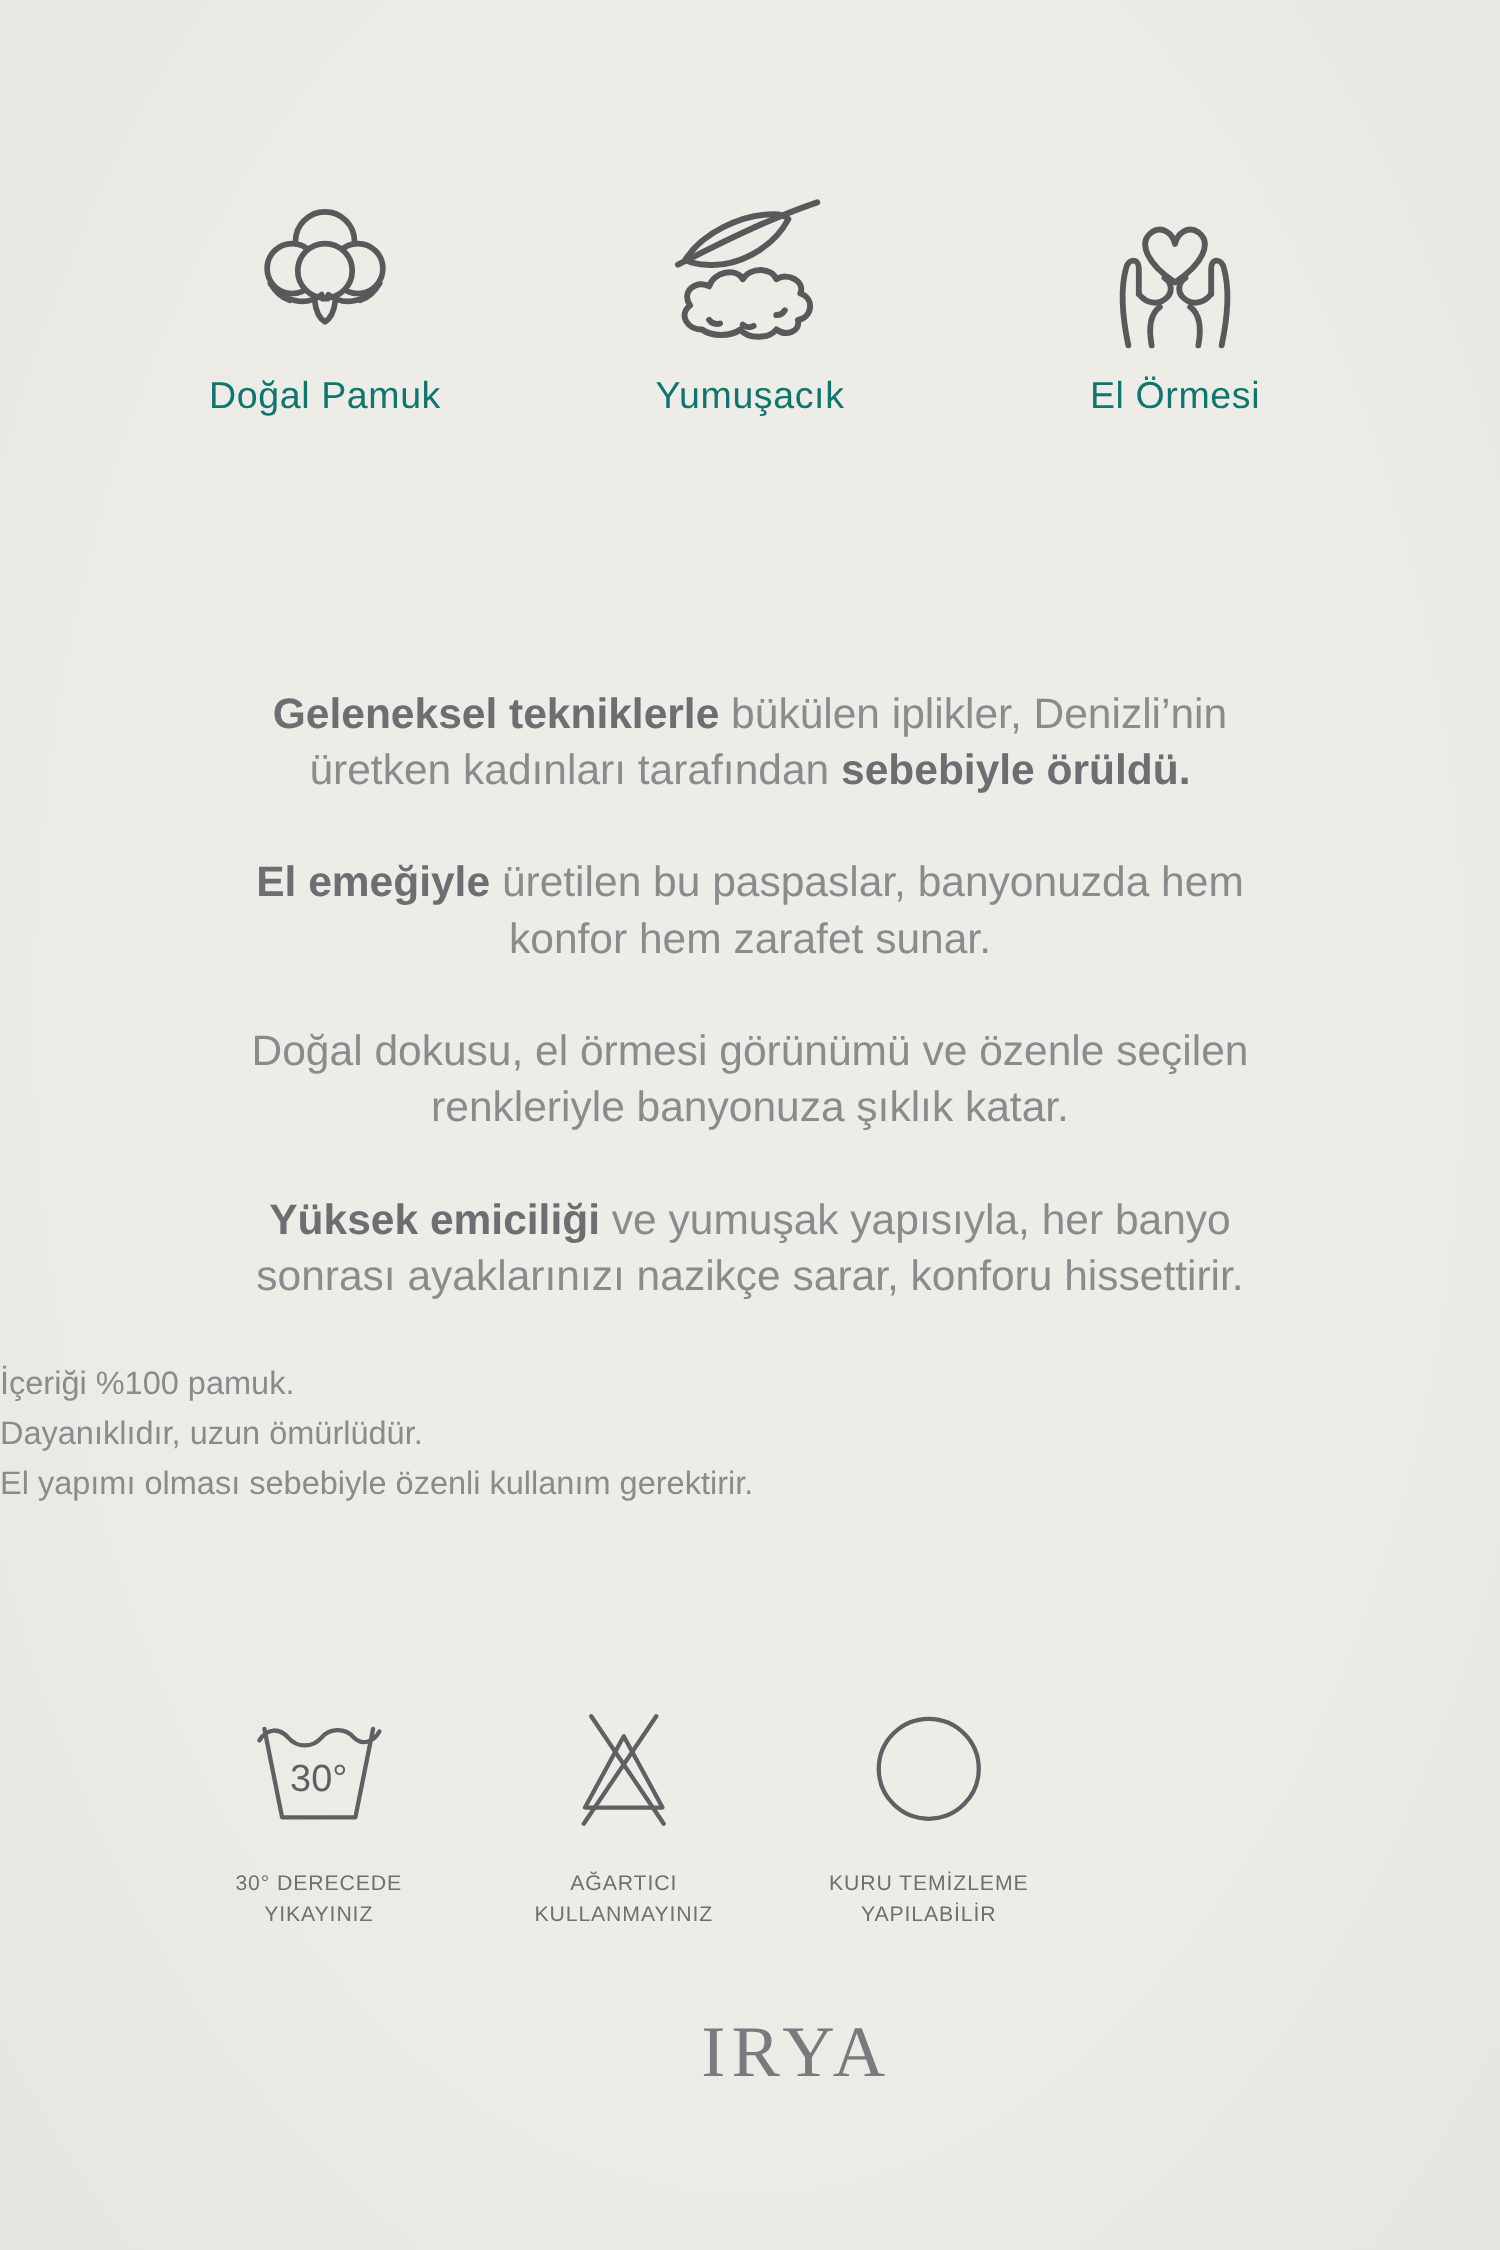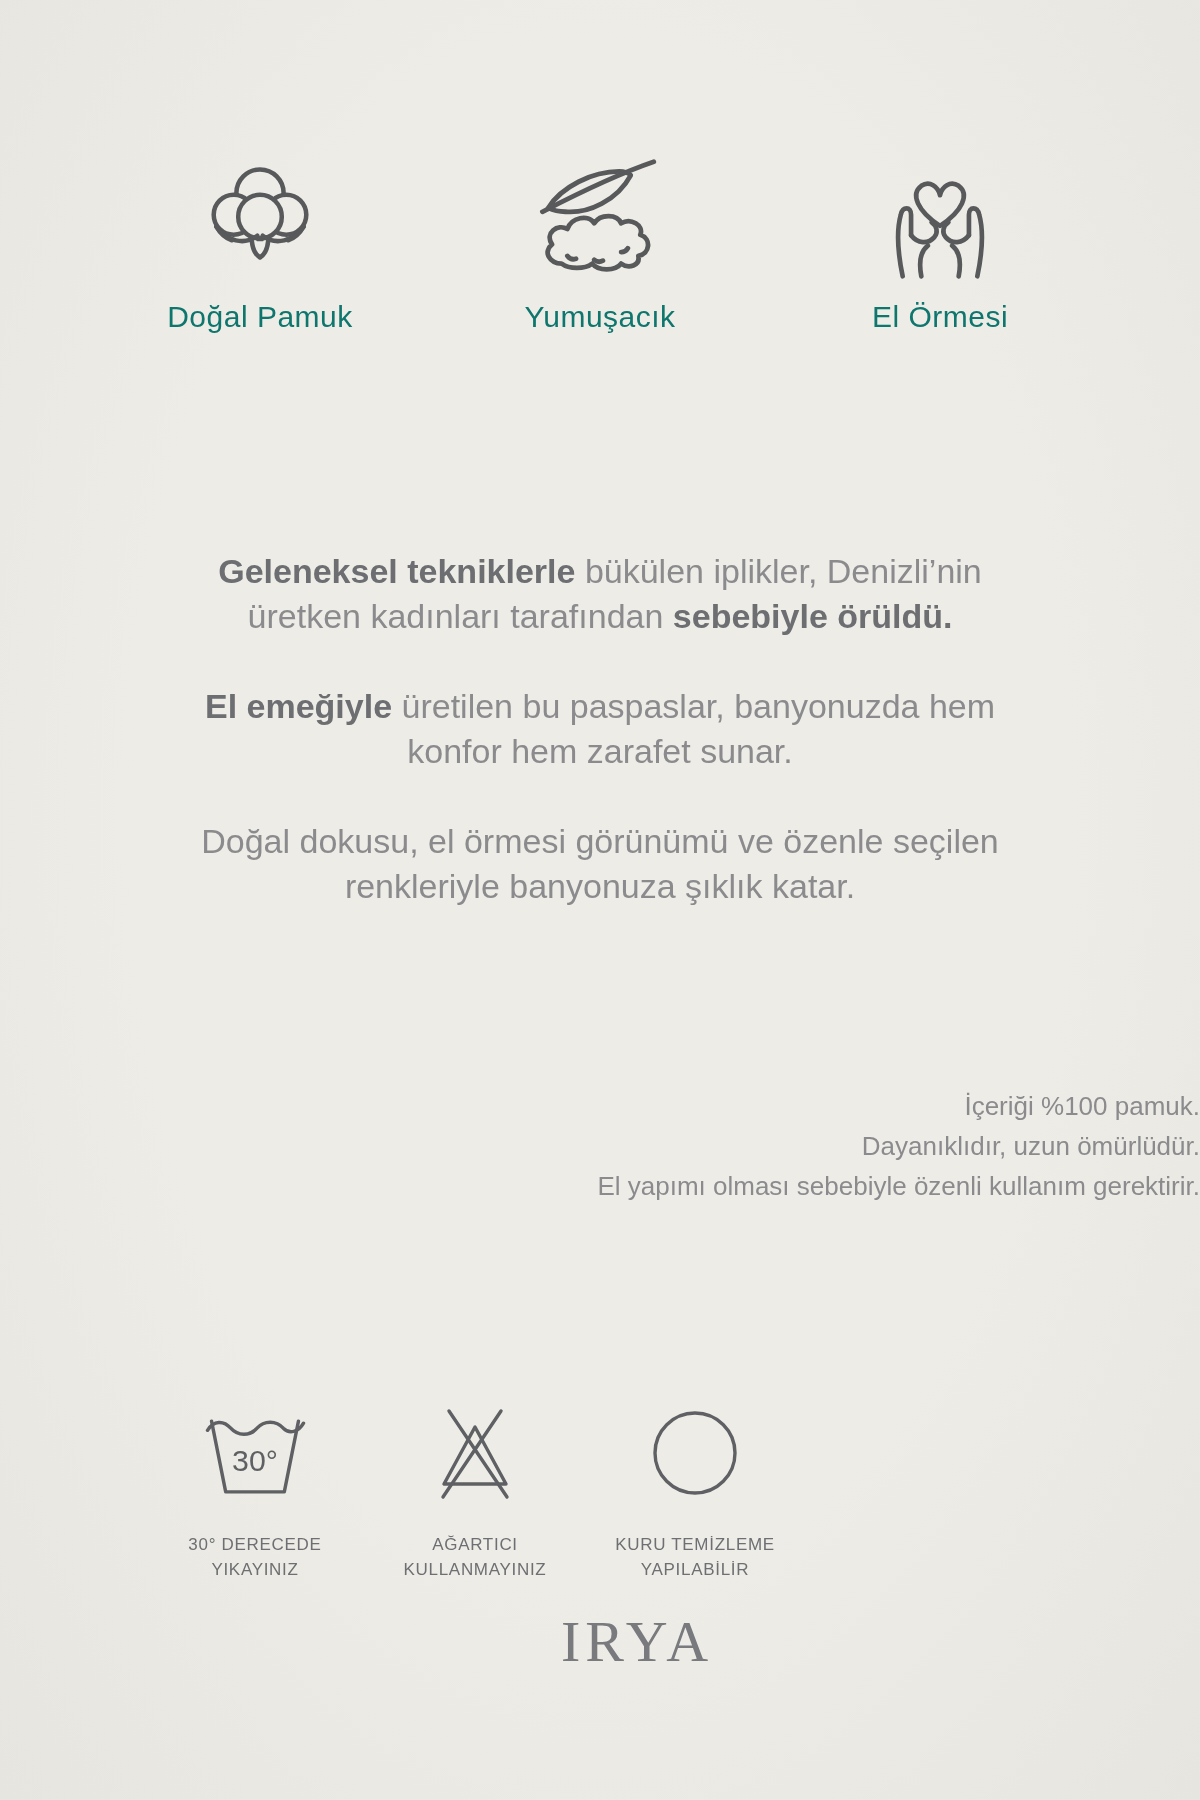--- a/index.html
+++ b/index.html
@@ -17,25 +17,25 @@
     position:absolute;top:504px;left:80px;width:1040px;
     text-align:center;font-size:34px;line-height:45px;color:#8b8b8e;
     white-space:pre-line;
   }
   .description .b{font-weight:bold;color:#6d6e71;}
   .p1{margin:0 0 0 0;}
   .p2{margin-top:84px;}
   .pz{margin:0;}
 
   .details{
-    position:absolute;top:1086px;left:0;width:1200px;text-align:right;
+    position:absolute;top:1086px;left:0;width:1200px;text-align:left;
     font-size:26px;line-height:40px;color:#8b8b8e;
   }
 
-  .care{position:absolute;top:1400px;left:140px;width:930px;display:flex;}
+  .care{position:absolute;top:1362px;left:140px;width:930px;display:flex;gap:24px;}
   .care-item{display:flex;flex-direction:column;align-items:center;}
   .care-item:nth-child(1){width:230px;}
   .care-item:nth-child(2){width:210px;}
   .care-item:nth-child(3){width:230px;}
   .care-item:nth-child(4){width:260px;}
   .cicon{height:106px;display:flex;align-items:center;justify-content:center;}
   .clabel{
     margin-top:26px;font-size:17px;line-height:25px;letter-spacing:0.7px;
     color:#6e6f72;text-align:center;white-space:pre-line;
   }
@@ -97,20 +97,22 @@
   </div>
 </div>
 
 <div class="description">
   <p class="p1 pz"><span class="b">Geleneksel tekniklerle</span><span> bükülen iplikler, Denizli’nin
 üretken kadınları tarafından </span><span class="b">sebebiyle örüldü.</span></p>
   <p class="p2 pz"><span class="b">El emeğiyle</span><span> üretilen bu paspaslar, banyonuzda hem
 konfor hem zarafet sunar.</span></p>
   <p class="pz">Doğal dokusu, el örmesi görünümü ve özenle seçilen
 renkleriyle banyonuza şıklık katar.</p>
+  <p class="pz"><span class="b">Yüksek emiciliği</span><span> ve yumuşak yapısıyla, her banyo
+sonrası ayaklarınızı nazikçe sarar, konforu hissettirir.</span></p>
 </div>
 
 <div class="details">
   <div>İçeriği %100 pamuk.</div>
   <div>Dayanıklıdır, uzun ömürlüdür.</div>
   <div>El yapımı olması sebebiyle özenli kullanım gerektirir.</div>
 </div>
 
 <div class="care">
   <div class="care-item">

